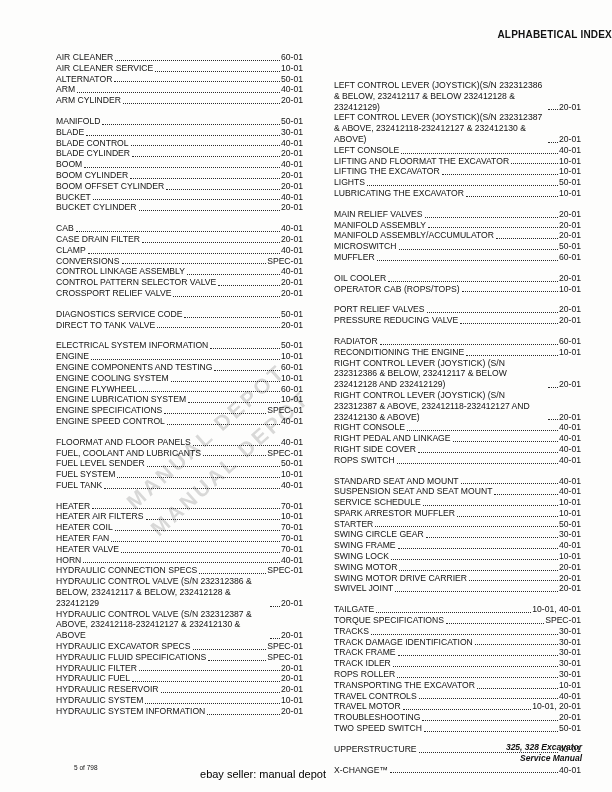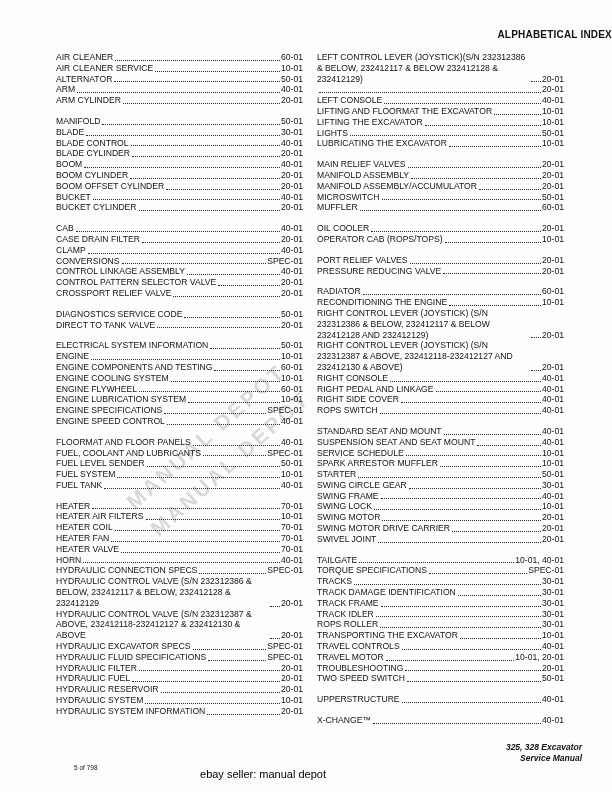--- a/index.html
+++ b/index.html
@@ -9,21 +9,21 @@
     position: relative; overflow: hidden;
     font-family: "Liberation Sans", sans-serif;
     color: #121212;
   }
   .page-title {
     position: absolute; top: 29px; left: 0; width: 612px;
     text-align: right; font-size: 10px; font-weight: bold; letter-spacing: .2px;
   }
   .col { position: absolute; top: 52px; width: 247px; }
   .col-left  { left: 56px; }
-  .col-right { left: 317px; }
+  .col-right { left: 334px; margin-top: 28px; }
   .group { margin-bottom: 10px; }
   .entry {
     display: flex; align-items: flex-end;
     font-size: 8.6px; line-height: 10.8px;
   }
   .label { flex: 0 1 auto; }
   .dots  { flex: 1 0 10px; border-bottom: 1.2px dotted #2a2a2a; margin: 0 1px 2px 2px; }
   .pg    { flex: 0 0 auto; white-space: nowrap; }
   .watermark {
     position: absolute; left: 118px; top: 492px;
@@ -331,20 +331,21 @@
     </div>
   </div>
 <div class="col col-right">
     <div class="group">
       <div class="entry">
         <span class="label">LEFT CONTROL LEVER (JOYSTICK)(S/N 232312386 &amp; BELOW, 232412117 &amp; BELOW 232412128 &amp; 232412129)</span>
         <span class="dots"></span>
         <span class="pg">20-01</span>
       </div>
       <div class="entry">
+        <span class="label">LEFT CONTROL LEVER (JOYSTICK)(S/N 232312387 &amp; ABOVE, 232412118-232412127 &amp; 232412130 &amp; ABOVE)</span>
         <span class="dots"></span>
         <span class="pg">20-01</span>
       </div>
       <div class="entry">
         <span class="label">LEFT CONSOLE</span>
         <span class="dots"></span>
         <span class="pg">40-01</span>
       </div>
       <div class="entry">
         <span class="label">LIFTING AND FLOORMAT THE EXCAVATOR</span>

